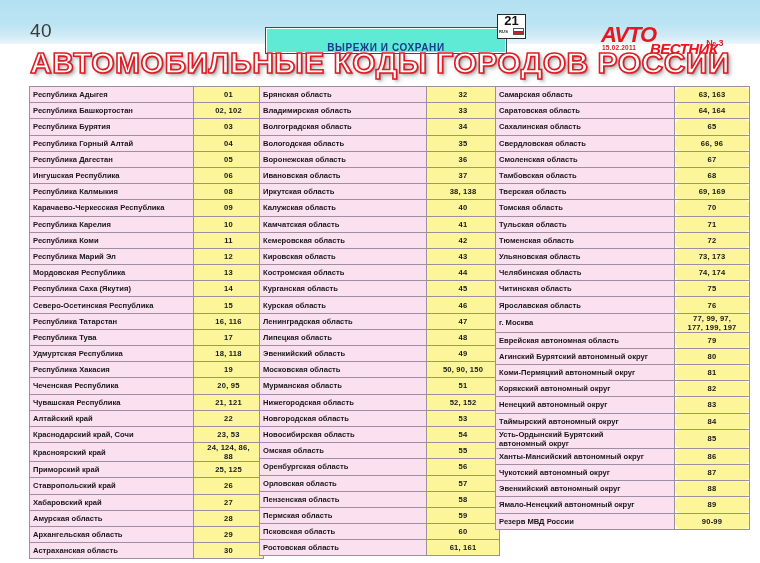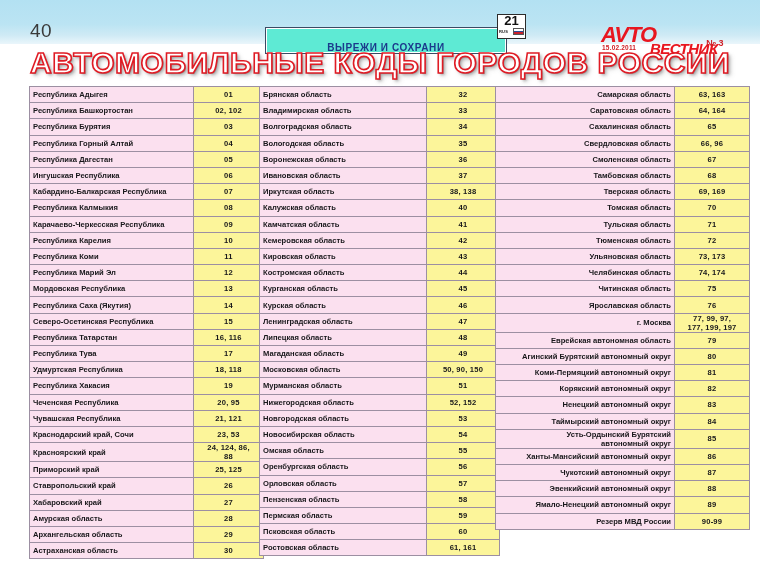--- a/index.html
+++ b/index.html
@@ -117,22 +117,22 @@
   }
   td.code{
     background:#fcf59a;
     text-align:center;
     letter-spacing:.2px;
   }
   .col-1 td.region{width:157px;}
   .col-1 td.code{width:63px;}
   .col-2 td.region{width:160px;}
   .col-2 td.code{width:66px;}
-  .col-3 td.region{width:172px;text-align:right;}
-  .col-3 td.code{width:68px;}
+  .col-3 td.region{width:172px;}
+  .col-3 td.code{width:68px;border-radius:6px;}
 
   td .l2{display:block;}
 </style>
 </head>
 <body>
 
 <div id="page">
 
   <div class="topband"></div>
 
@@ -187,24 +187,20 @@
             </tr>
             <tr>
               <td class="region">Республика Дагестан</td>
               <td class="code">05</td>
             </tr>
             <tr>
               <td class="region">Ингушская Республика</td>
               <td class="code">06</td>
             </tr>
             <tr>
-              <td class="region">Кабардино-Балкарская Республика</td>
-              <td class="code">07</td>
-            </tr>
-            <tr>
               <td class="region">Республика Калмыкия</td>
               <td class="code">08</td>
             </tr>
             <tr>
               <td class="region">Карачаево-Черкесская Республика</td>
               <td class="code">09</td>
             </tr>
             <tr>
               <td class="region">Республика Карелия</td>
               <td class="code">10</td>
@@ -245,20 +241,24 @@
               <td class="region">Республика Хакасия</td>
               <td class="code">19</td>
             </tr>
             <tr>
               <td class="region">Чеченская Республика</td>
               <td class="code">20, 95</td>
             </tr>
             <tr>
               <td class="region">Чувашская Республика</td>
               <td class="code">21, 121</td>
+            </tr>
+            <tr>
+              <td class="region">Алтайский край</td>
+              <td class="code">22</td>
             </tr>
             <tr>
               <td class="region">Краснодарский край, Сочи</td>
               <td class="code">23, 53</td>
             </tr>
             <tr>
               <td class="region">Красноярский край</td>
               <td class="code">24, 124, 86,<span class="l2">88</span></td>
             </tr>
             <tr>
@@ -349,21 +349,21 @@
             </tr>
             <tr>
               <td class="region">Ленинградская область</td>
               <td class="code">47</td>
             </tr>
             <tr>
               <td class="region">Липецкая область</td>
               <td class="code">48</td>
             </tr>
             <tr>
-              <td class="region">Магаданская область</td>
+              <td class="region">Эвенкийский область</td>
               <td class="code">49</td>
             </tr>
             <tr>
               <td class="region">Московская область</td>
               <td class="code">50, 90, 150</td>
             </tr>
             <tr>
               <td class="region">Мурманская область</td>
               <td class="code">51</td>
             </tr>

